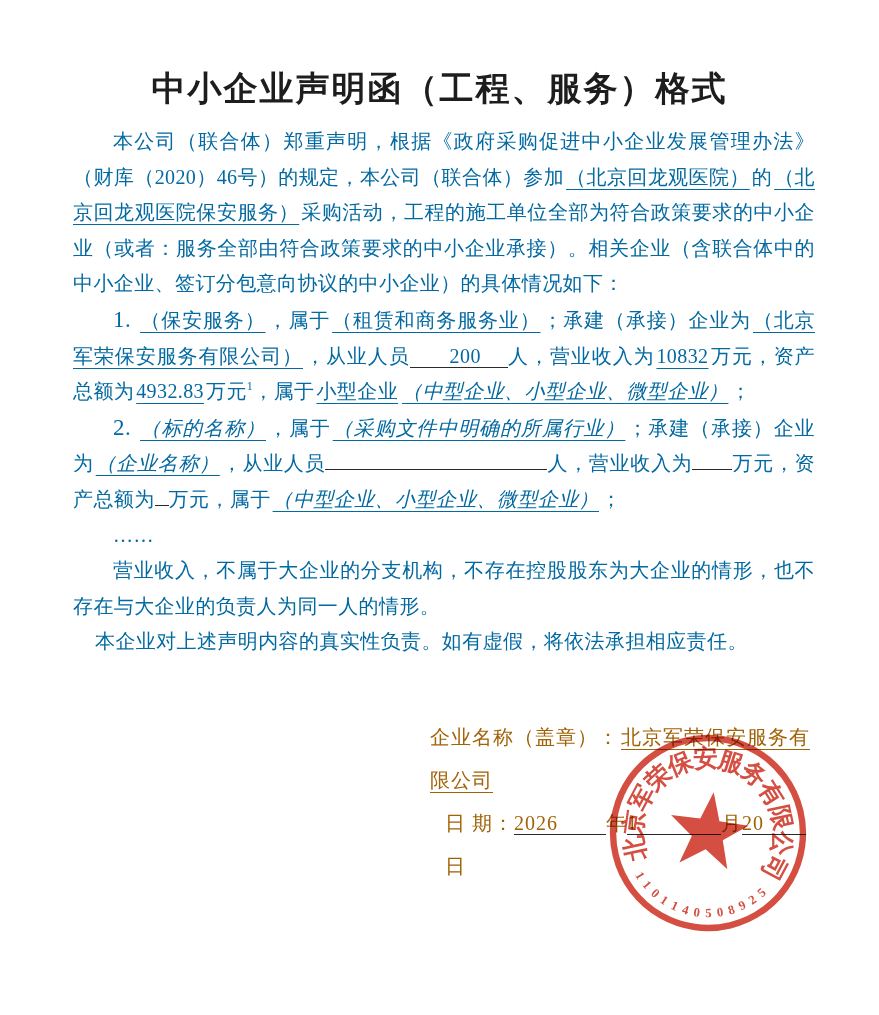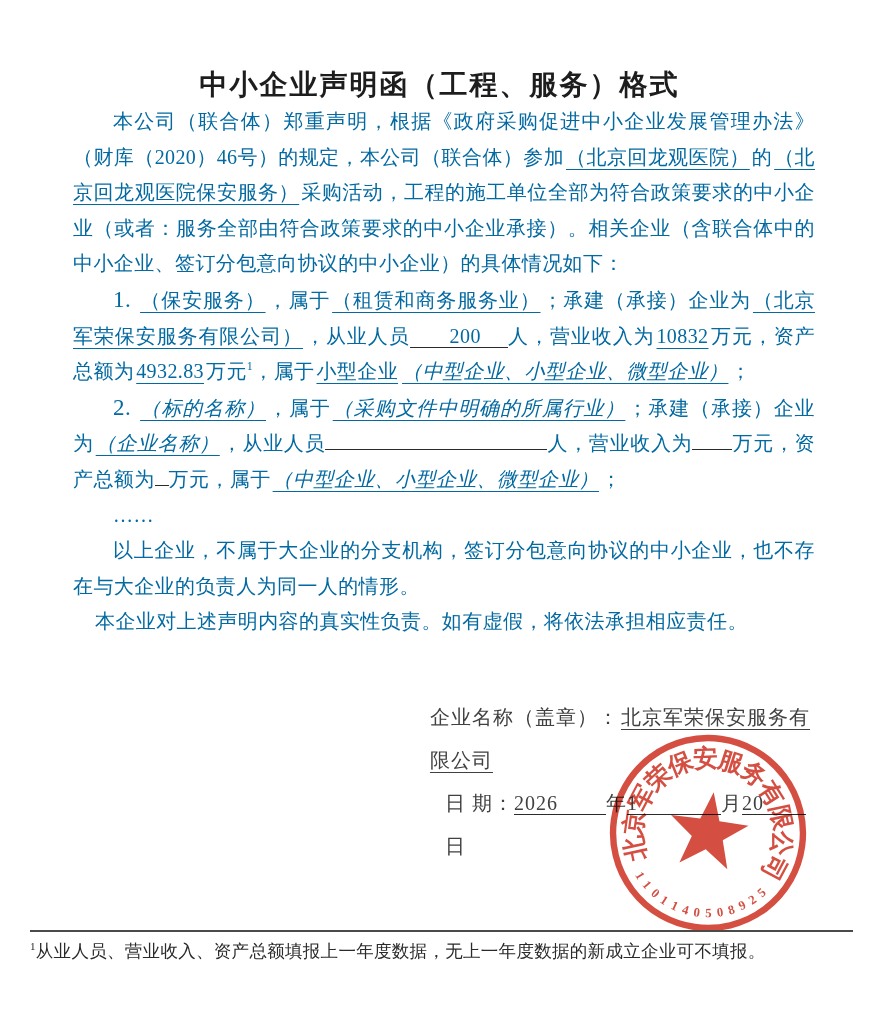--- a/index.html
+++ b/index.html
@@ -5,23 +5,23 @@
   html,body{margin:0;padding:0;background:#ffffff;}
   .page{
     position:relative;
     width:879px;height:1015px;
     background:#fff;
     overflow:hidden;
     font-family:"Liberation Serif","DejaVu Serif",serif;
     color:#222;
   }
   .title{
-    margin:66px 0 0 0;
+    margin:66px 0 12px 0;
     text-align:center;
-    font-size:28px;
+    font-size:34px;
     font-weight:bold;
     letter-spacing:2px;
     color:#1d1d1d;
   }
   .content{padding:0 64px 0 73px;}
   p.para{
     margin:0;
     font-size:20px;
     line-height:35.6px;
     text-align:justify;
@@ -56,21 +56,21 @@
   .w-ast2{width:14px;}
   .w-year{width:92px;}
   .w-month{width:94px;}
   .w-day{width:64px;}
   sup.fnref{font-size:12px;vertical-align:super;line-height:0;}
   .signature{
     margin:56px 0 0 357px;
     font-size:20px;
     line-height:43px;
     letter-spacing:1px;
-    color:#404040;
+    color:#a16207;
   }
   .sig-date{padding-left:15px;}
   .footnote-wrap{
     position:absolute;
     left:30px;right:26px;top:930px;
     border-top:2px solid #4a4a4a;
     padding-top:7px;
     font-size:17.5px;
     letter-spacing:0.3px;
     color:#2a2a2a;
@@ -101,21 +101,21 @@
   <div class="content">
 
     <p class="para indent2 mt-intro"><span>本公司（联合体）郑重声明，根据《政府采购促进中小企业发展管理办法》（财库（2020）46号）的规定，本公司（联合体）参加</span><span class="u">（北京回龙观医院）</span><span>的</span><span class="u">（北京回龙观医院保安服务）</span><span>采购活动，工程的施工单位全部为符合政策要求的中小企业（或者：服务全部由符合政策要求的中小企业承接）。相关企业（含联合体中的中小企业、签订分包意向协议的中小企业）的具体情况如下：</span></p>
 
     <p class="para indent2 mt-item1"><span class="num">1.</span><span class="u">（保安服务）</span><span>，属于</span><span class="u">（租赁和商务服务业）</span><span>；承建（承接）企业为</span><span class="u">（北京军荣保安服务有限公司）</span><span>，从业人员</span><span class="blank w-emp1">200</span><span>人，营业收入为</span><span class="u">10832</span><span>万元，资产总额为</span><span class="u">4932.83</span><span>万元</span><sup class="fnref">1</sup><span>，属于</span><span class="u">小型企业</span><span class="u it">（中型企业、小型企业、微型企业）</span><span>；</span></p>
 
     <p class="para indent2 mt-item2"><span class="num">2.</span><span class="u it">（标的名称）</span><span>，属于</span><span class="u it">（采购文件中明确的所属行业）</span><span>；承建（承接）企业为</span><span class="u it">（企业名称）</span><span>，从业人员</span><span class="blank w-emp2"></span><span>人，营业收入为</span><span class="blank w-rev2"></span><span>万元，资产总额为</span><span class="blank w-ast2"></span><span>万元，属于</span><span class="u it">（中型企业、小型企业、微型企业）</span><span>；</span></p>
 
     <p class="para indent2 mt-sm">……</p>
 
-    <p class="para indent2 mt-sm">以上企业，不属于大企业的分支机构，签订分包意向协议的中小企业，也不存在与大企业的负责人为同一人的情形。</p>
+    <p class="para indent2 mt-sm">营业收入，不属于大企业的分支机构，不存在控股股东为大企业的情形，也不存在与大企业的负责人为同一人的情形。</p>
 
     <p class="para indent1">本企业对上述声明内容的真实性负责。如有虚假，将依法承担相应责任。</p>
 
     <div class="signature">
       <div class="sig-name"><span>企业名称（盖章）：</span><span class="u">北京军荣保安服务有限公司</span></div>
       <div class="sig-date"><span>日 期：</span><span class="blank w-year">2026</span><span>年</span><span class="blank w-month">1</span><span>月</span><span class="blank w-day">20</span><span>日</span></div>
     </div>
   </div>
 
   <svg class="seal" viewBox="0 0 230 230" aria-hidden="true" style="color: rgb(206, 53, 38);">
@@ -143,15 +143,14 @@
       <text class="arc-digit" x="115" y="203" text-anchor="middle" dominant-baseline="central">0</text>
       <text class="arc-digit" x="127.7" y="202.1" text-anchor="middle" dominant-baseline="central" transform="rotate(-8.3 127.7 202.1)">5</text>
       <text class="arc-digit" x="140.2" y="199.3" text-anchor="middle" dominant-baseline="central" transform="rotate(-16.7 140.2 199.3)">0</text>
       <text class="arc-digit" x="152.2" y="194.8" text-anchor="middle" dominant-baseline="central" transform="rotate(-25 152.2 194.8)">8</text>
       <text class="arc-digit" x="163.1" y="188.5" text-anchor="middle" dominant-baseline="central" transform="rotate(-33.3 163.1 188.5)">9</text>
       <text class="arc-digit" x="173.5" y="180.7" text-anchor="middle" dominant-baseline="central" transform="rotate(-41.7 173.5 180.7)">2</text>
       <text class="arc-digit" x="182.4" y="171.6" text-anchor="middle" dominant-baseline="central" transform="rotate(-50 182.4 171.6)">5</text>
     </g>
   </svg>
 
-  <div class="footnote-wrap"><sup>1</sup><span>从业人员、营业收入、资产总额填报上一年度数据，无上一年度数据的新成立企业可不填报。</span></div>
 
 </div>
 
 </body></html>

